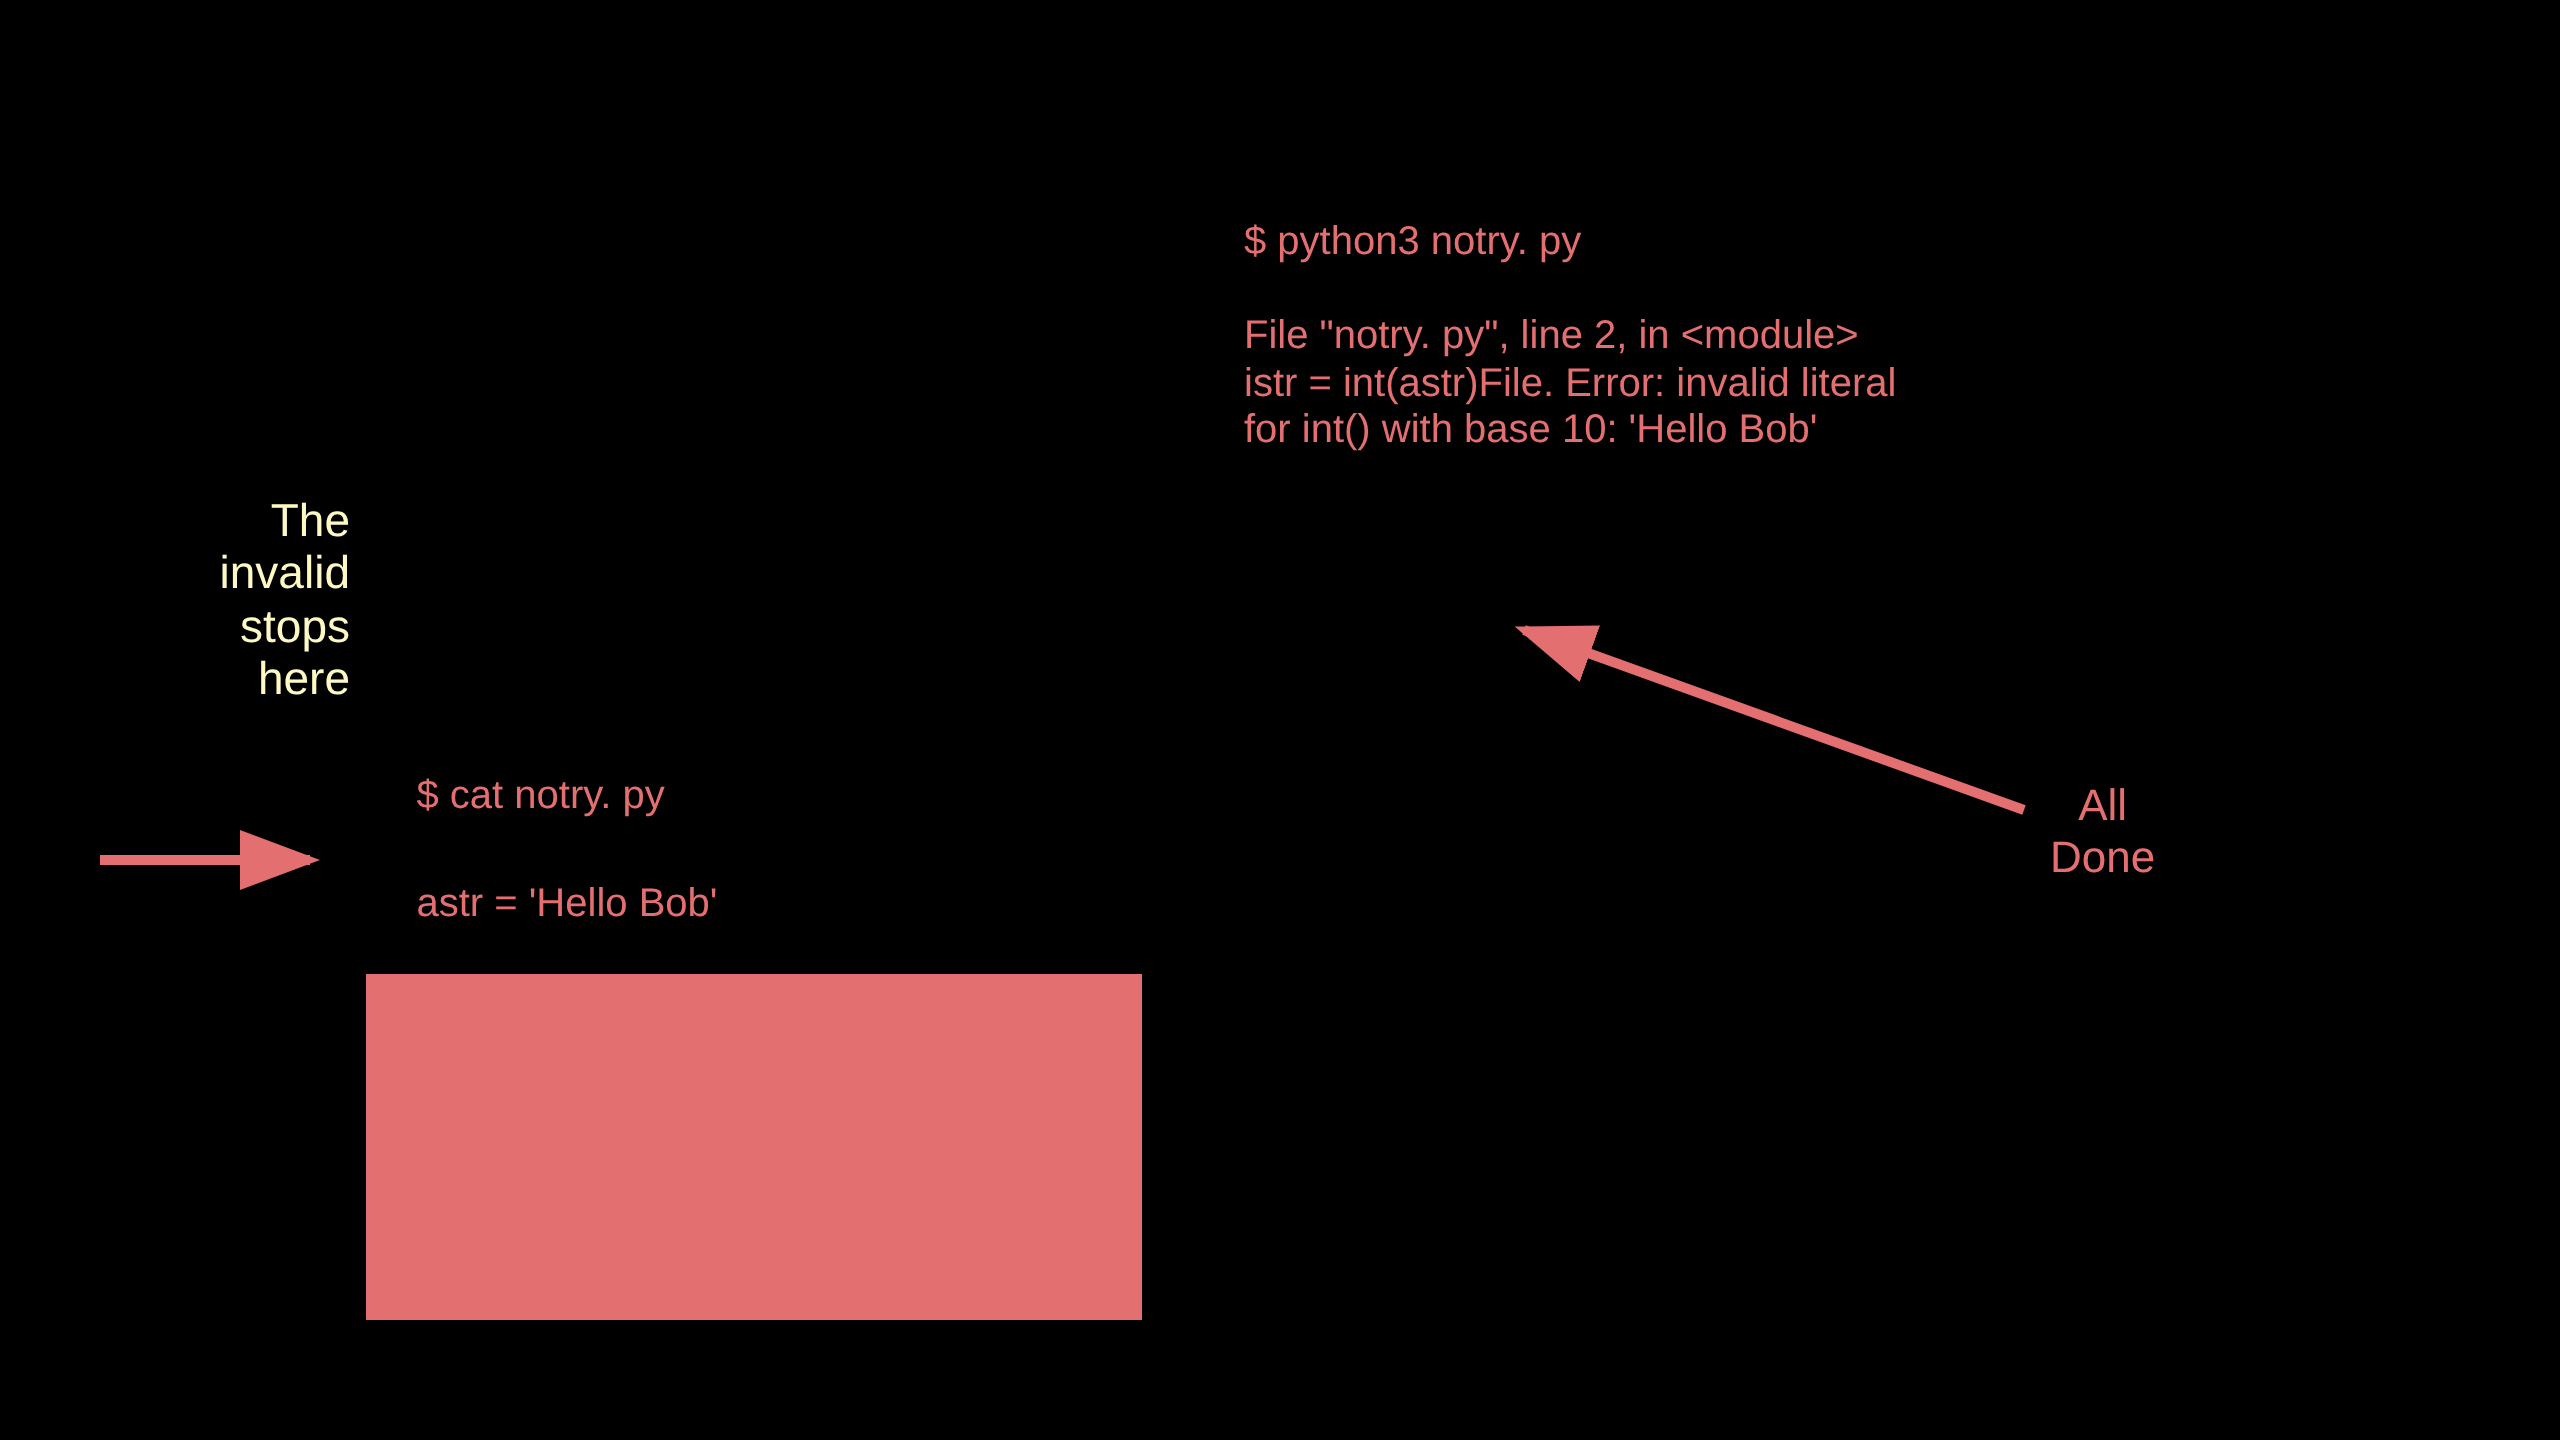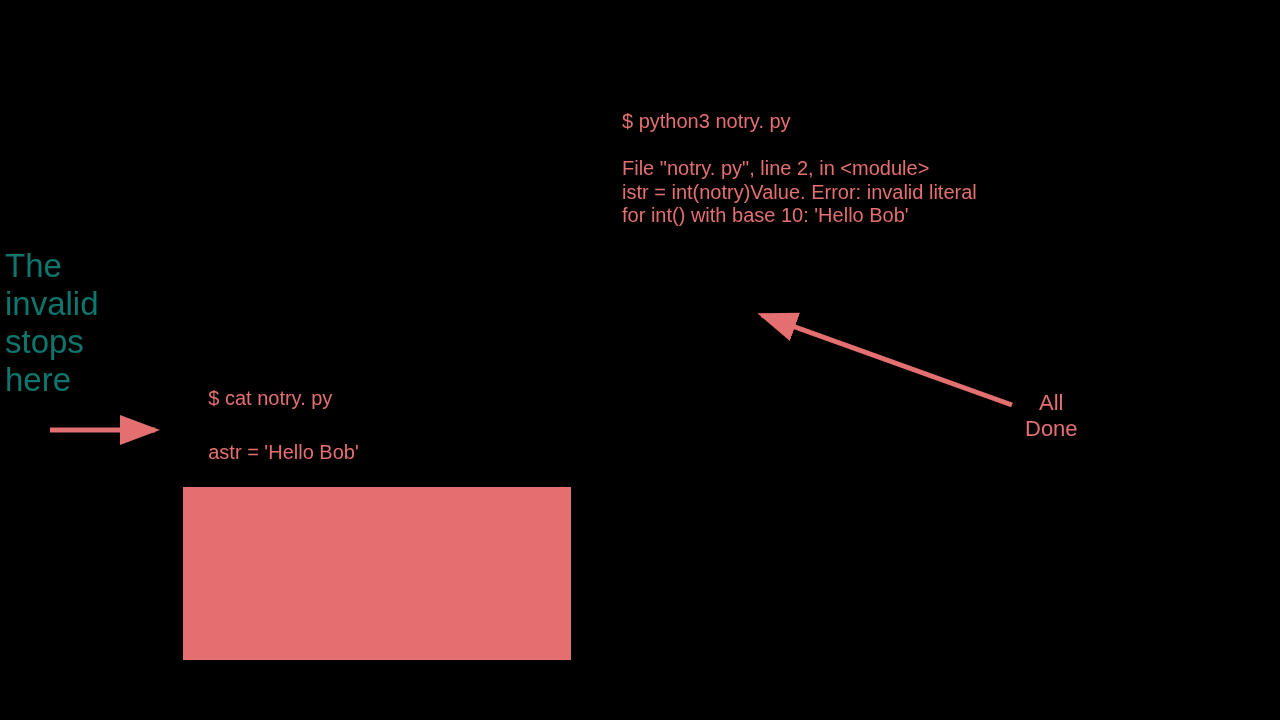--- a/index.html
+++ b/index.html
@@ -13,24 +13,24 @@
   .stage {
     position: relative;
     width: 1280px;
     height: 720px;
   }
   .left-caption {
     position: absolute;
     left: 5px;
     top: 247px;
     width: 170px;
-    color: #0f766e;
-    font-size: 33px;
+    color: #fef9c3;
+    font-size: 23px;
     line-height: 1.15;
-    text-align: left;
+    text-align: right;
   }
   .left-arrow {
     position: absolute;
     left: 45px;
     top: 415px;
   }
   .code-left {
     position: absolute;
     left: 186px;
     top: 358px;
@@ -97,21 +97,21 @@
     <span>astr = 'Hello Bob'</span><br>
     <span>istr = int(astr)</span>
   </div>
 
   <div class="pink-block"></div>
 
   <div class="traceback">
     <span>$ python3 notry. py</span><br>
     <br>
     <span>File "notry. py", line 2, in &lt;module&gt;</span><br>
-    <span>istr = int(notry)Value. Error: invalid literal</span><br>
+    <span>istr = int(astr)File. Error: invalid literal</span><br>
     <span>for int() with base 10: 'Hello Bob'</span>
   </div>
 
   <svg class="diag-arrow" width="320" height="120">
     <defs>
       <marker id="ah2" markerWidth="10" markerHeight="10" refX="7" refY="3" orient="auto" markerUnits="strokeWidth">
         <path d="M0,0 L8,3 L0,6 Z" fill="#e46f70"></path>
       </marker>
     </defs>
     <line x1="280" y1="100" x2="30" y2="10" stroke="#e46f70" stroke-width="5" marker-end="url(#ah2)"></line>

